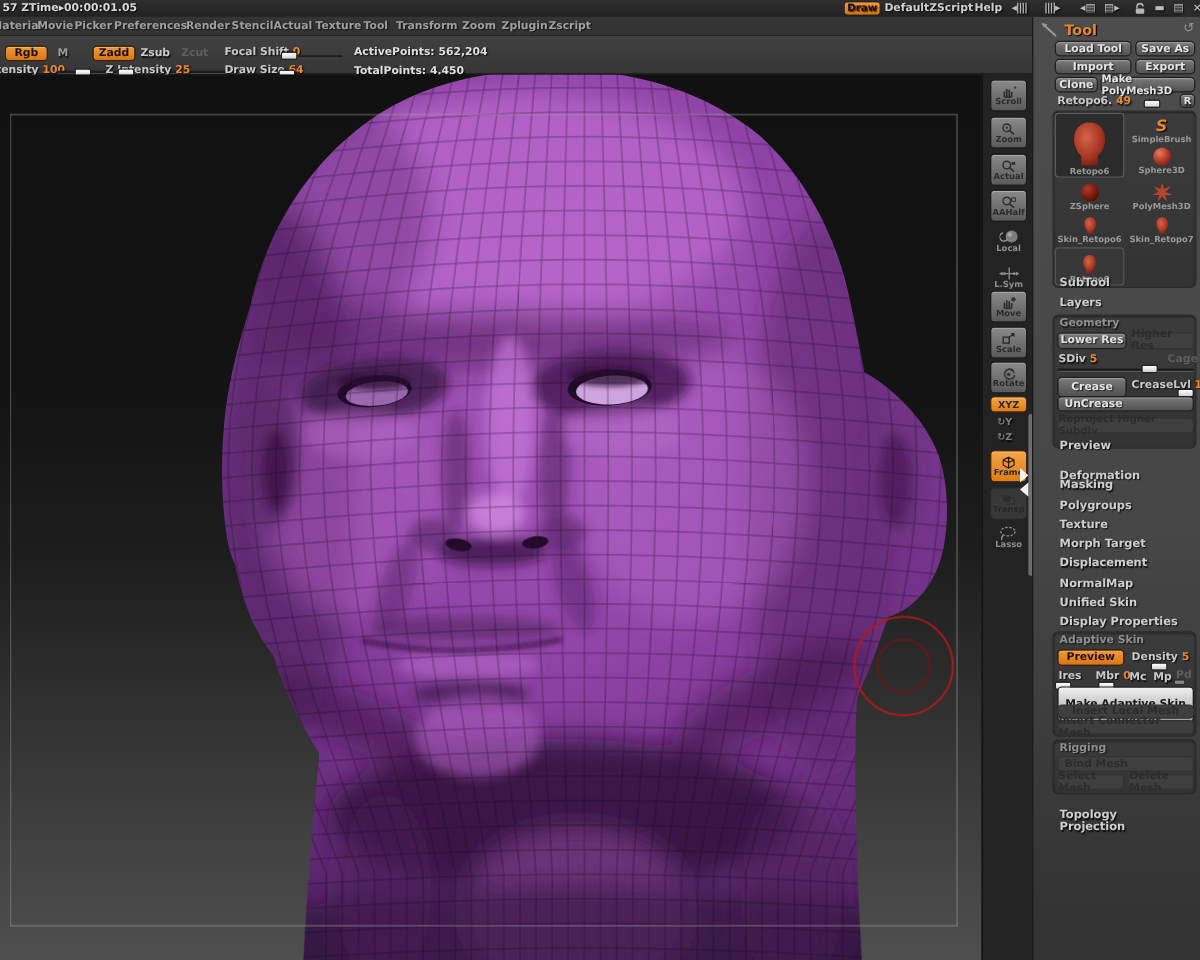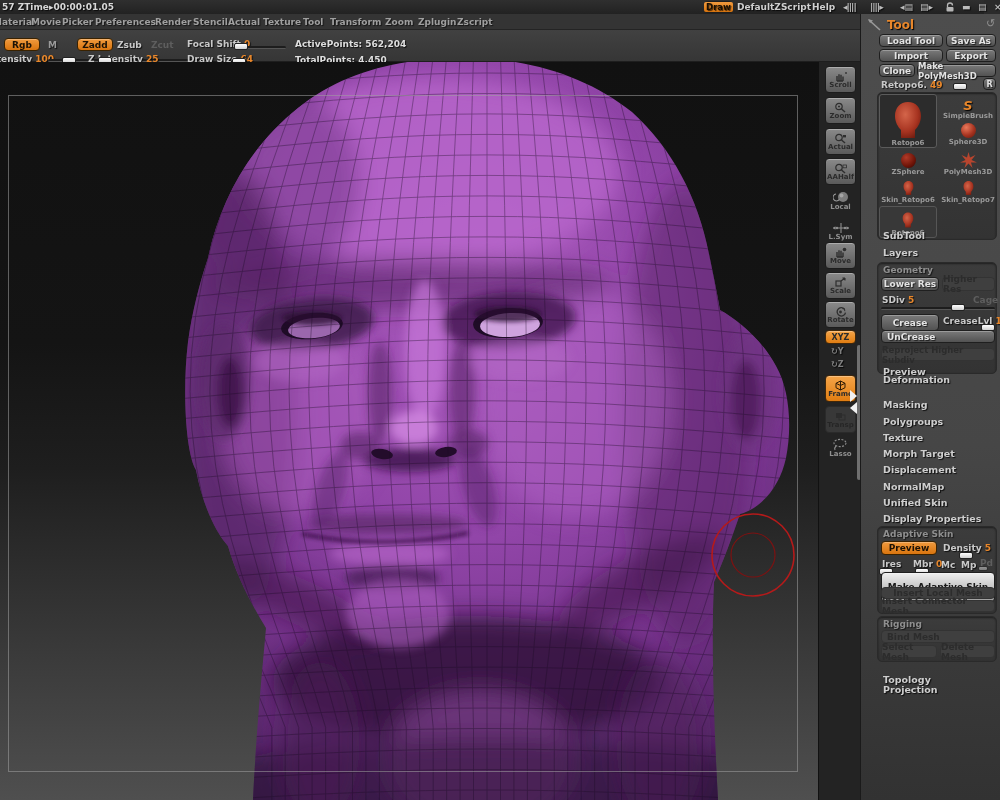--- a/index.html
+++ b/index.html
@@ -469,21 +469,21 @@
     <span class="lbl dim" style="position:absolute;left:112px;top:281px">Cage</span>
     <div class="track" style="left:20px;top:293px;width:114px"></div>
     <div class="handle" style="left:90px;top:290px"></div>
     <div class="btn" style="left:20px;top:300px;width:58px;height:17px">Crease</div>
     <span class="lbl" style="position:absolute;left:82px;top:302px"><span>CreaseLvl</span> <span class="val">15</span></span>
     <div class="handle" style="left:120px;top:310px"></div>
     <div class="btn" style="left:20px;top:316px;width:114px;height:13px;justify-content:flex-start;padding-left:5px">UnCrease</div>
     <div class="btn disabled" style="left:20px;top:334px;width:114px;height:13px;font-size:8.5px">Reproject Higher Subdiv</div>
 
     <span class="sec-label" style="left:22px;top:352px">Preview</span>
-    <span class="sec-label" style="left:22px;top:360px">Deformation</span>
+    <span class="sec-label" style="left:22px;top:377px">Deformation</span>
     <span class="sec-label" style="left:22px;top:385px">Masking</span>
     <span class="sec-label" style="left:22px;top:402px">Polygroups</span>
     <span class="sec-label" style="left:22px;top:418px">Texture</span>
     <span class="sec-label" style="left:22px;top:434px">Morph  Target</span>
     <span class="sec-label" style="left:22px;top:450px">Displacement</span>
     <span class="sec-label" style="left:22px;top:467px">NormalMap</span>
     <span class="sec-label" style="left:22px;top:483px">Unified  Skin</span>
     <span class="sec-label" style="left:22px;top:499px">Display  Properties</span>
 
     <div class="inset" style="left:16px;top:512px;width:120px;height:88px"></div>

